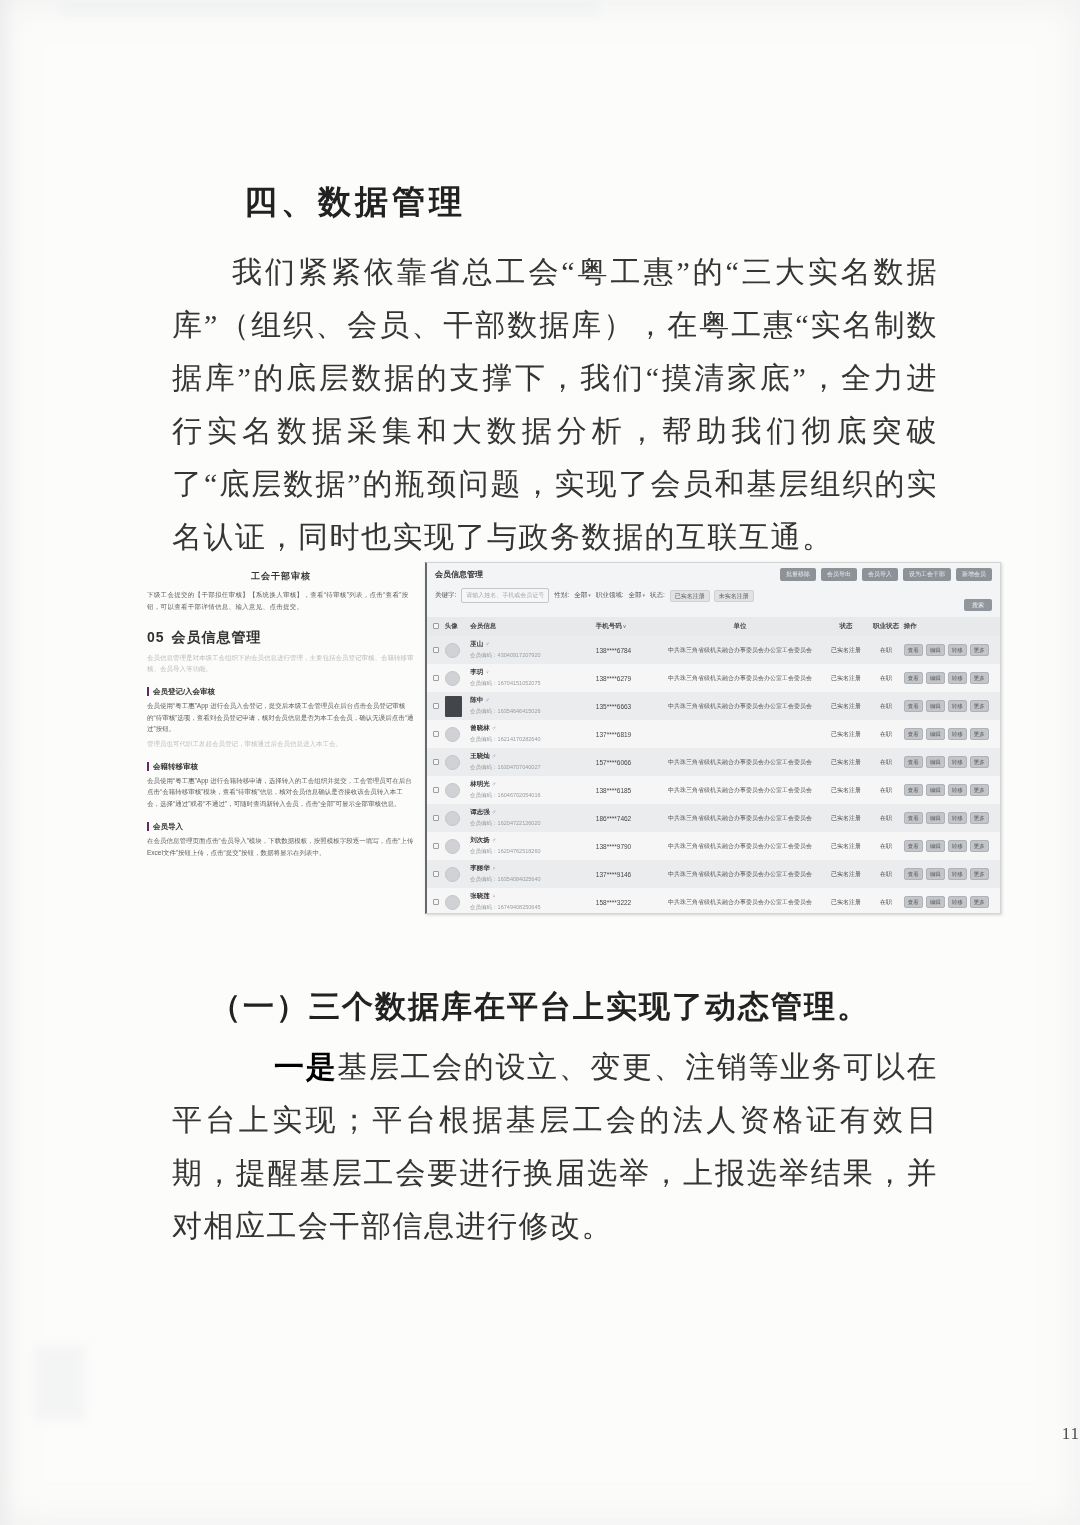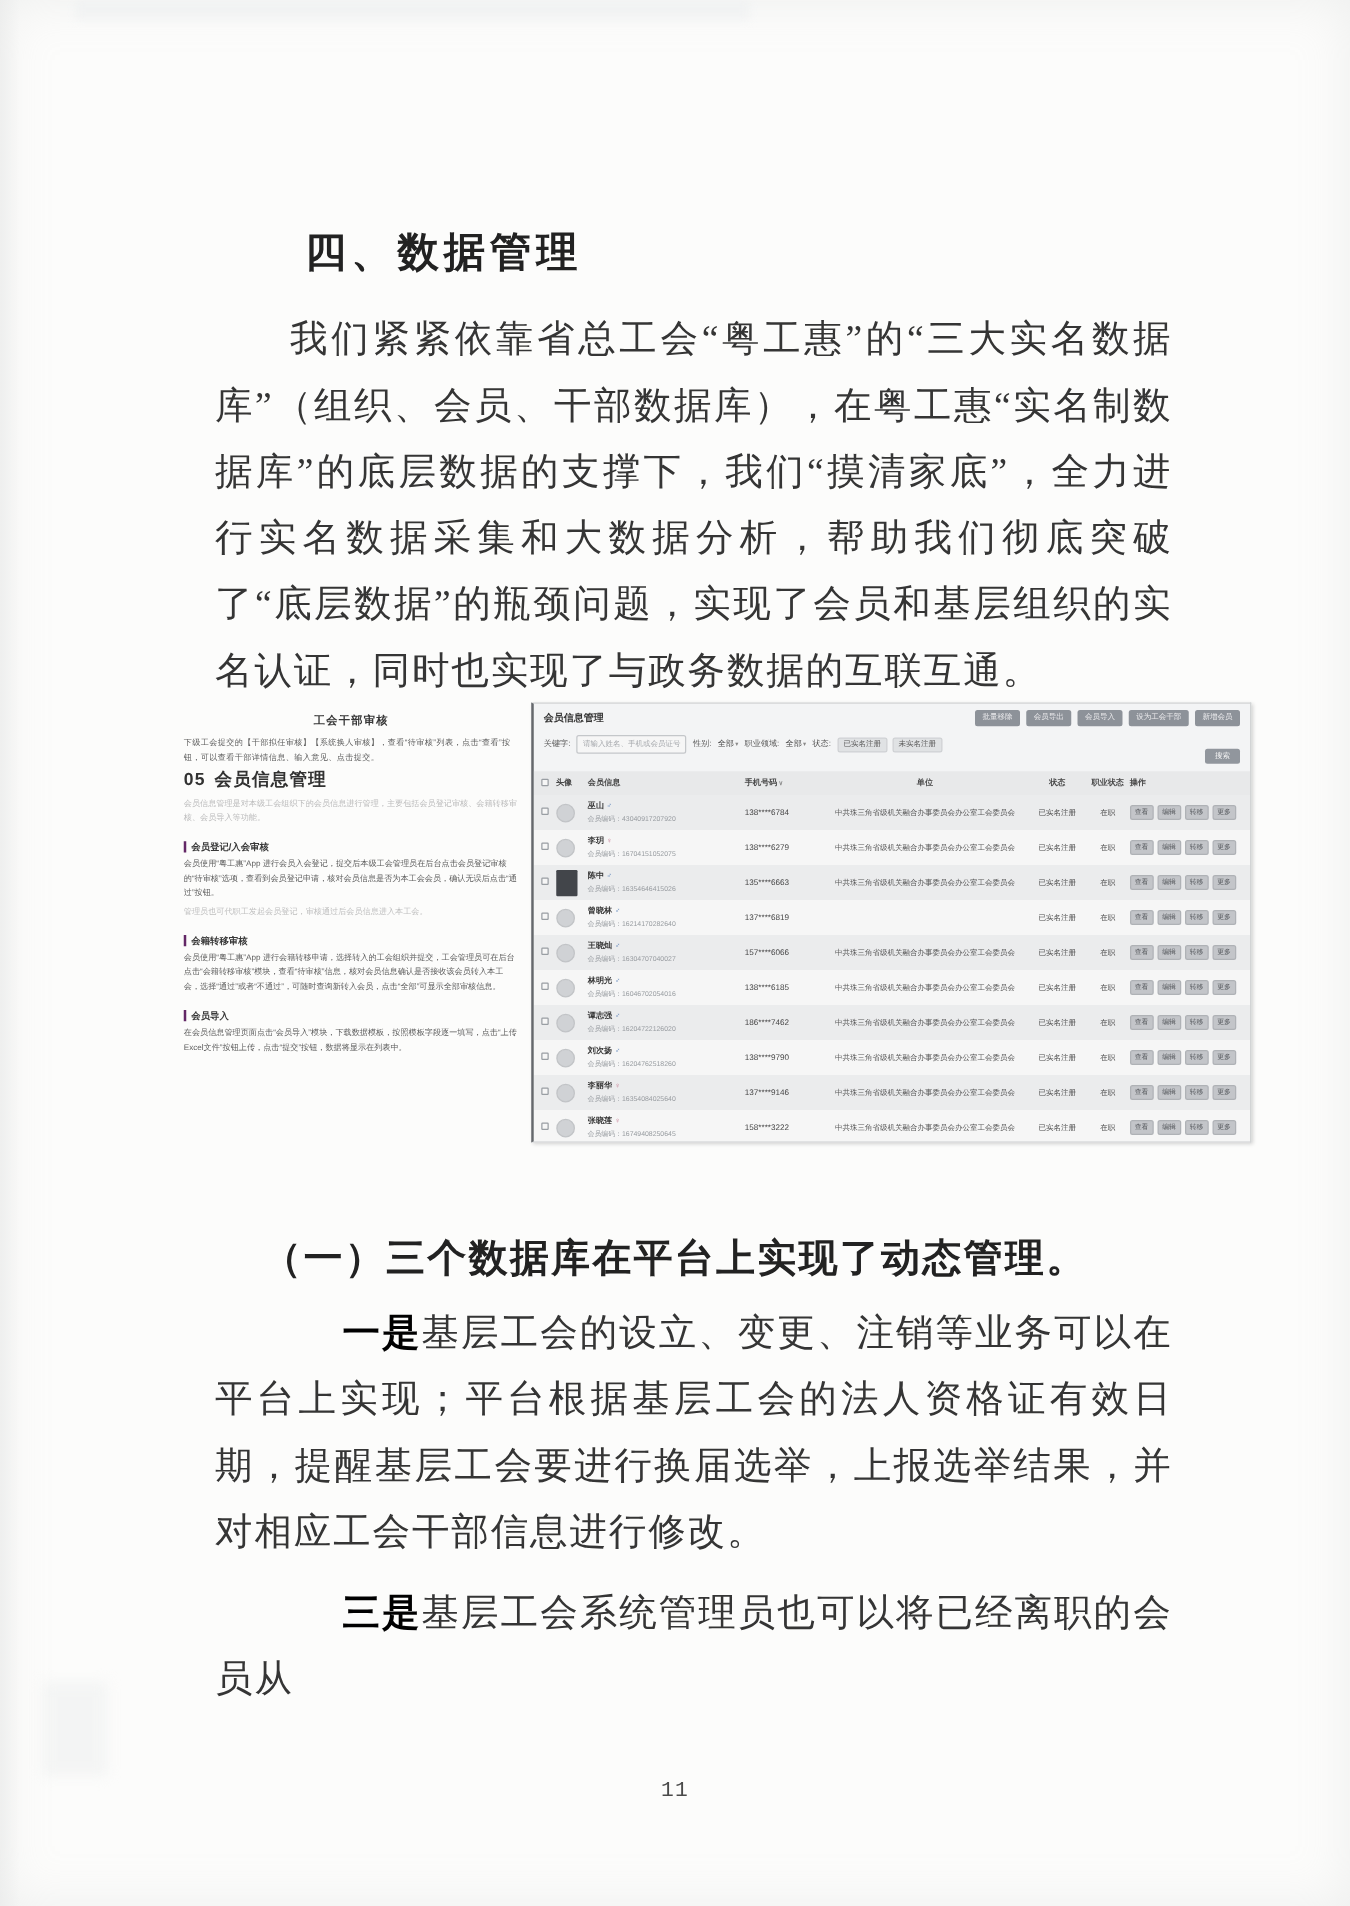--- a/index.html
+++ b/index.html
@@ -22,31 +22,31 @@
   .h-sec { font-family:Liberation Serif, serif; font-weight:bold;
            font-size:33px; color:#222; letter-spacing:4px; }
   .h-sec.h1 { text-indent:72px; }
   .h-sec.h2 { text-indent:38px; font-size:31px; letter-spacing:2px; }
   .body-p { margin-top:20px; font-size:30px; line-height:53px; letter-spacing:1.5px;
             text-indent:2em; text-align:justify; color:#353535;
             filter:blur(.2px); }
   .doc2 .body-p { margin-top:12px; }
   .lead { font-family:"Liberation Sans", sans-serif; font-weight:bold; color:#000000;margin-left:42px; }
 
-  .pageno { position:absolute; left:0; right:0; top:1424px; text-align:center;
-            font-size:17px; color:#4a4a4a; letter-spacing:1px;font-family:Liberation Mono, monospace; }
+  .pageno { position:absolute; left:0; right:0; top:1424px; text-align:right;
+            font-size:17px; color:#4a4a4a; letter-spacing:1px; }
 
   
   .figure { position:absolute; left:145px; top:562px; width:856px; height:357px;
             filter:blur(.45px) contrast(.93) saturate(.75); }
   .manual { position:absolute; left:2px; top:8px; width:268px;
             font-family:"Liberation Sans", sans-serif; color:#4c4c4c; }
   .m-title { font-size:9px; font-weight:bold; text-align:center; color:#303030; letter-spacing:1px;font-family:Liberation Mono, monospace; }
   .m-intro { margin-top:6px; font-size:6.5px; line-height:12px; color:#595959; letter-spacing:.3px; }
-  .m-sec   { margin-top:2px; font-size:14px; font-weight:bold; color:#2c2c2c; letter-spacing:1px; }
+  .m-sec   { margin-top:16px; font-size:14px; font-weight:bold; color:#2c2c2c; letter-spacing:1px; }
   .m-sec .no { margin-right:7px; }
   .m-note  { margin-top:5px; font-size:6.5px; color:#c0c0c0; line-height:11px; }
   .m-bh { margin-top:13px; font-size:7.5px; font-weight:bold; color:#323232;
           border-left:2px solid #701a75; padding-left:4px; line-height:9px; }
   .m-bb { margin-top:4px; font-size:6.5px; line-height:11.5px; color:#595959; }
   .m-bn { margin-top:3px; font-size:6.5px; color:#c4c4c4; line-height:11px; }
 
   .shot { position:absolute; left:280px; top:0; width:576px; height:352px;
           background:#fcfdfe; border:1px solid #d8dadc; border-left:2px solid #62666c;
           box-shadow:1px 1px 3px rgba(0,0,0,.18);
@@ -360,17 +360,16 @@
               <span class="ob">更多</span>
             </div>
           </div>
         </div>
     </div>
   </div>
 
   <div class="doc2">
     <div class="h-sec h2">（一）三个数据库在平台上实现了动态管理。</div>
     <p class="body-p"><span class="lead">一是</span><span>基层工会的设立、变更、注销等业务可以在平台上实现；平台根据基层工会的法人资格证有效日期，提醒基层工会要进行换届选举，上报选举结果，并对相应工会干部信息进行修改。</span></p>
-    <p class="body-p"><span class="lead">三是</span><span>基层工会系统管理员也可以将已经离职的会员从</span></p>
   </div>
 
   <div class="pageno">11</div>
 </div>
 
 </body></html>

